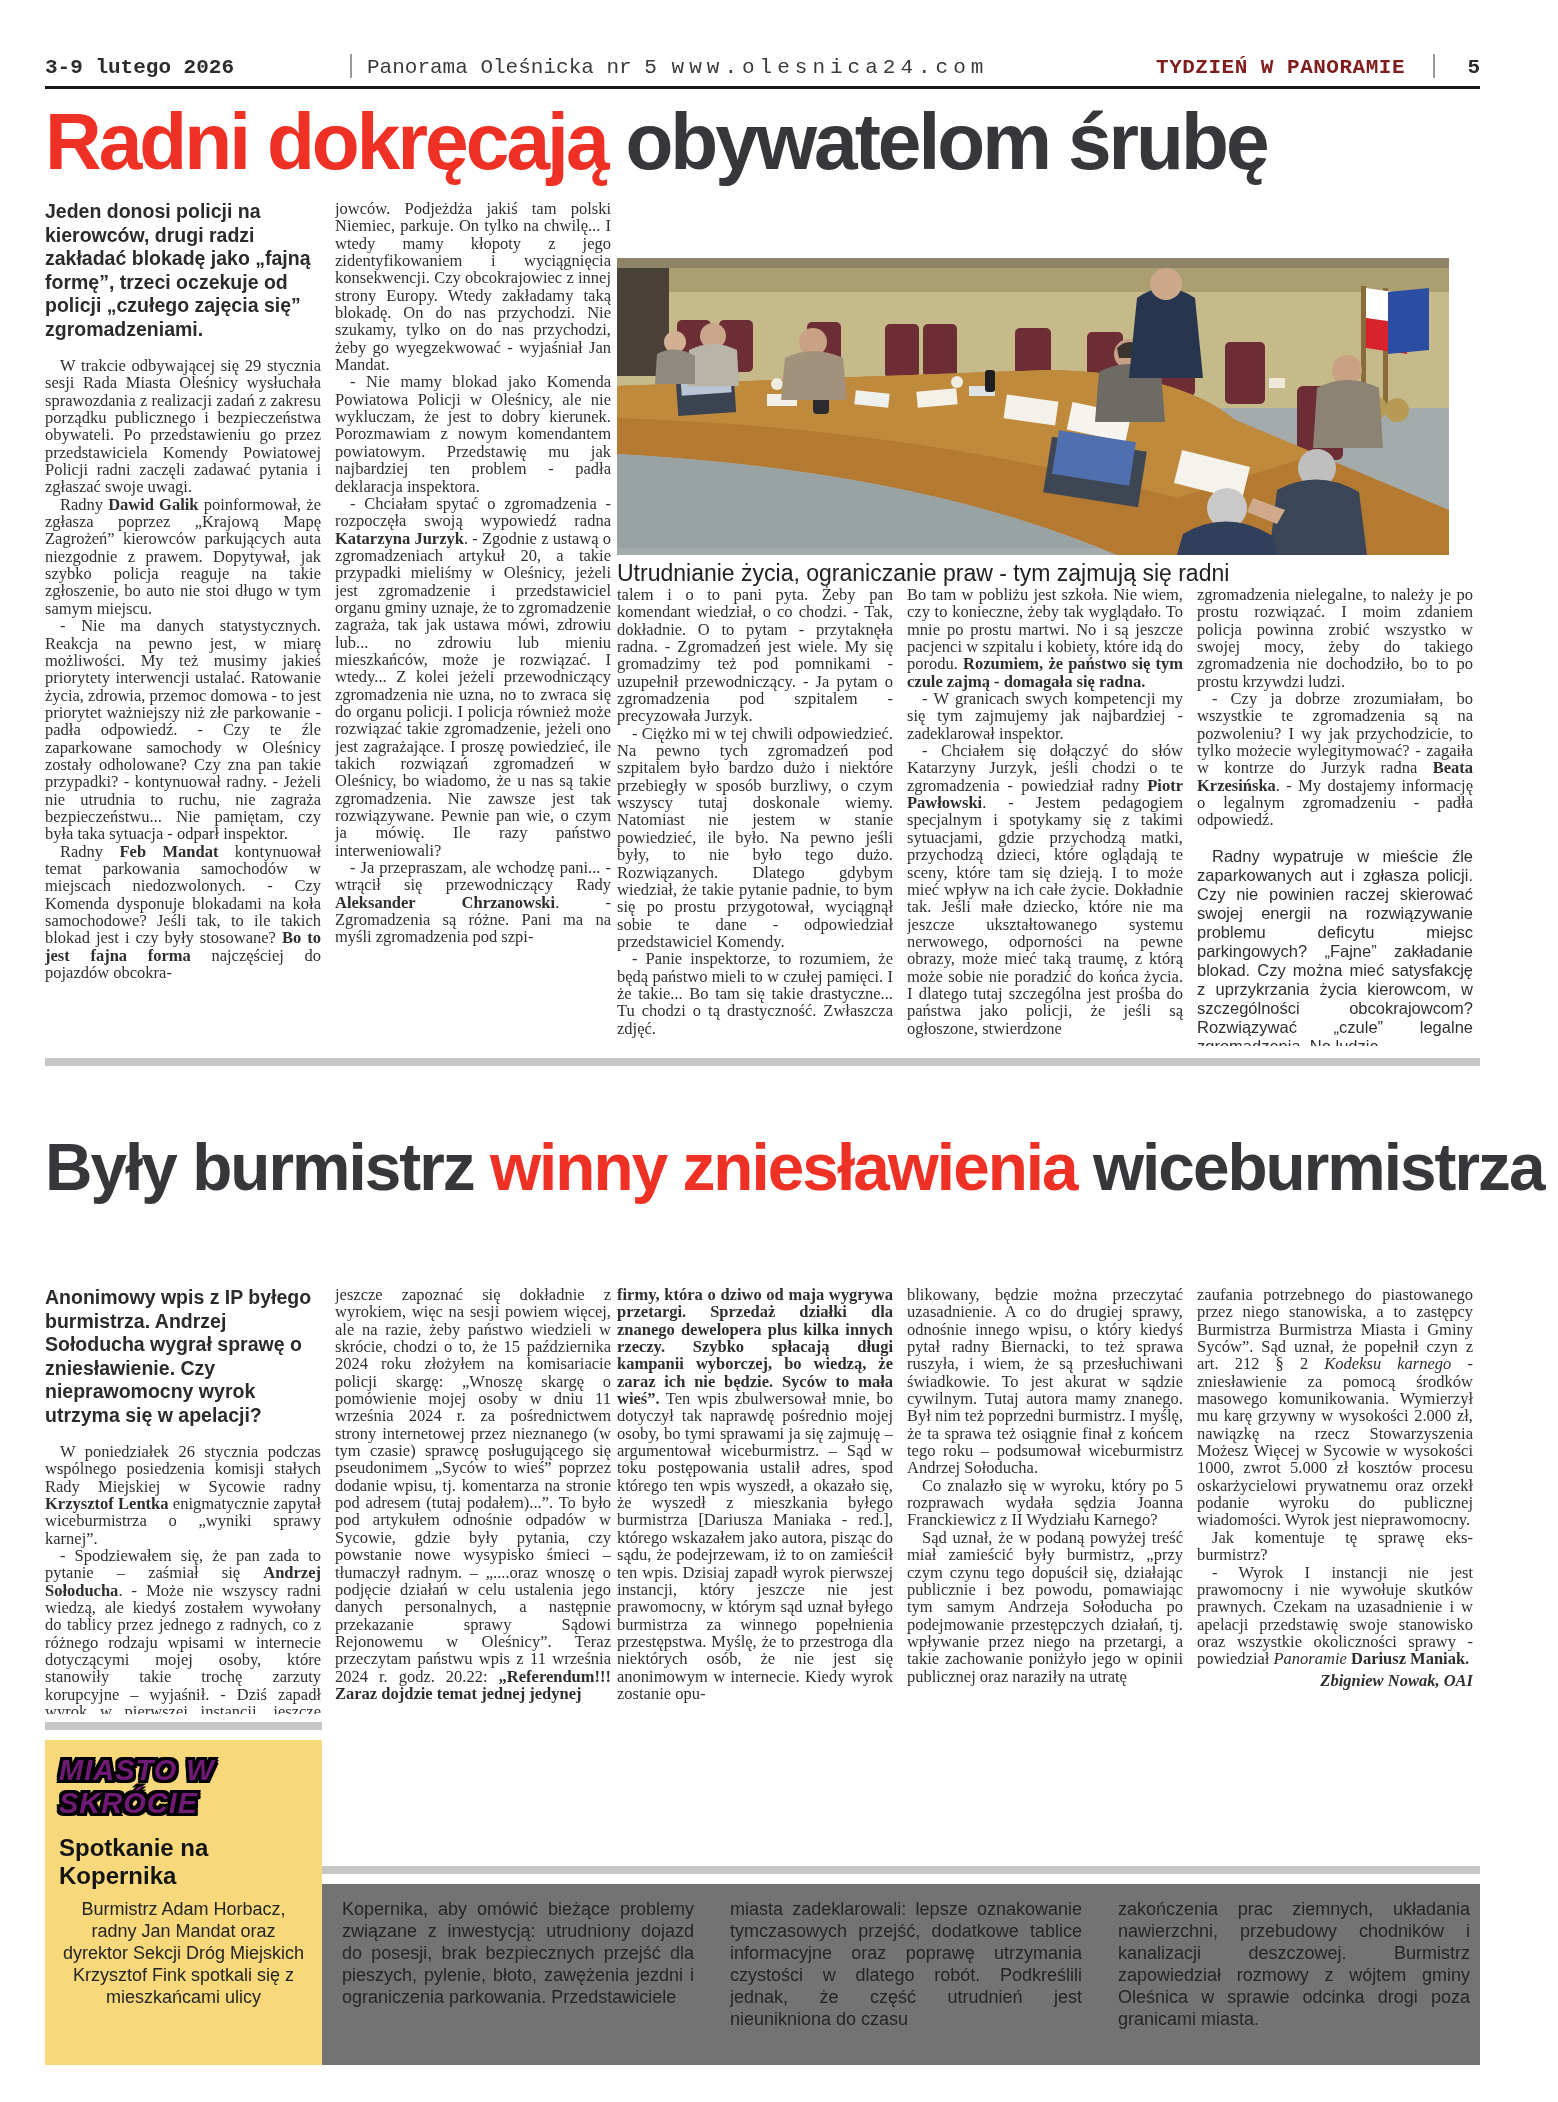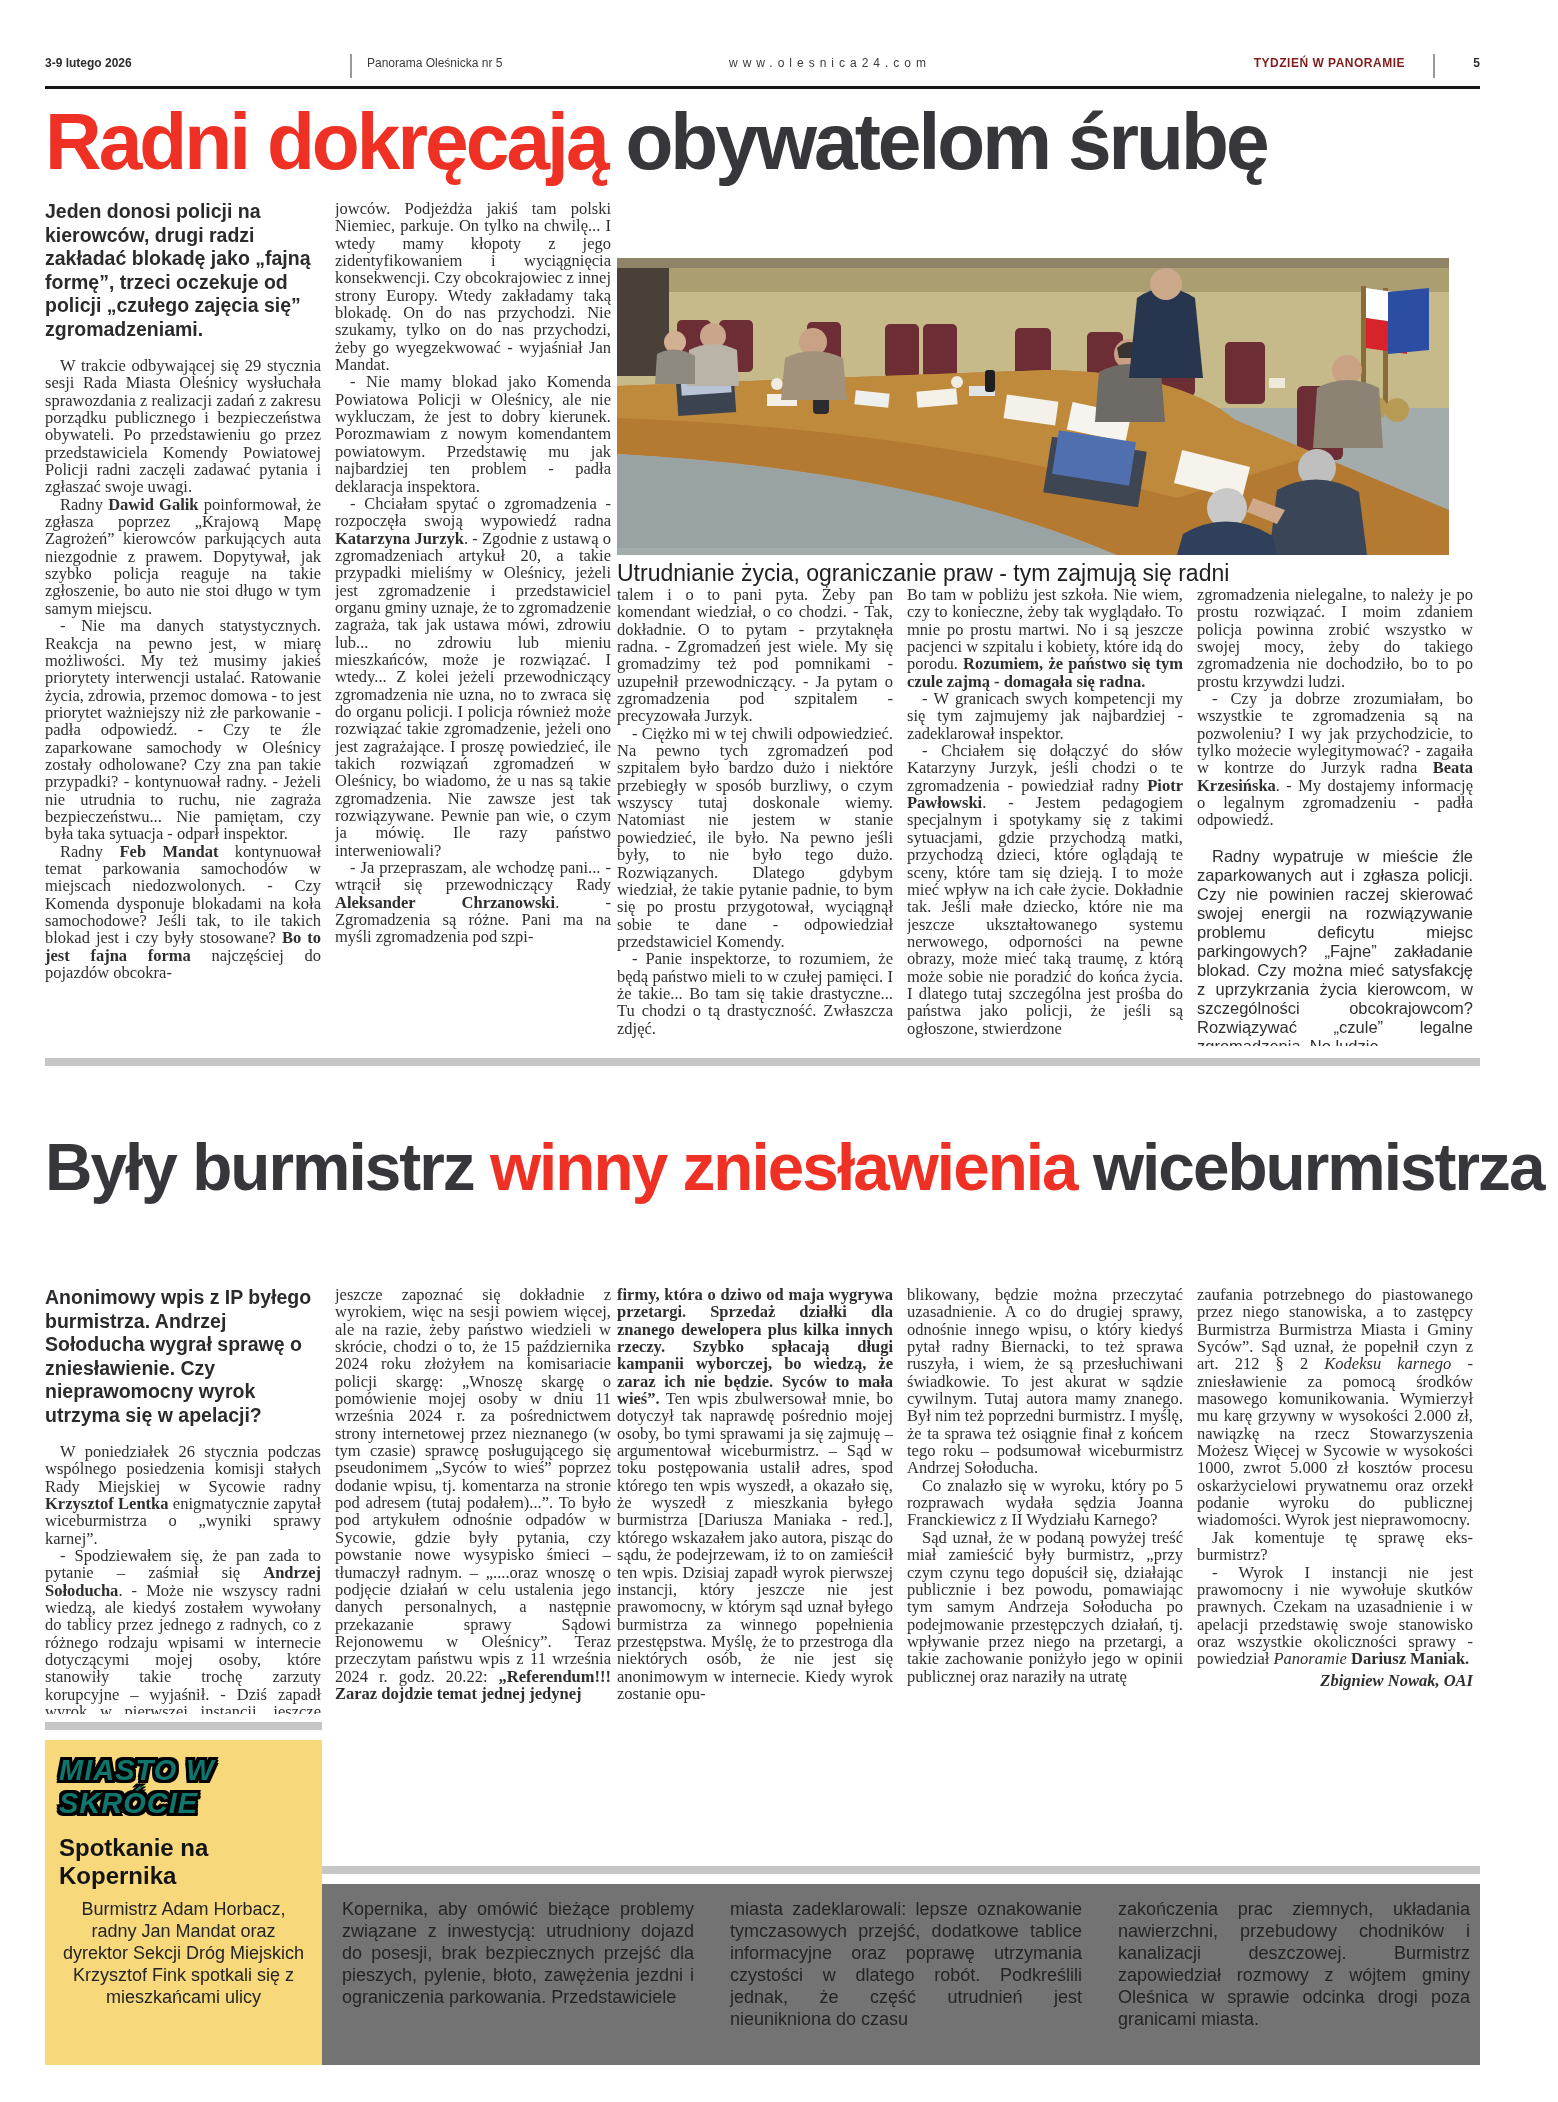--- a/index.html
+++ b/index.html
@@ -1,21 +1,21 @@
 <!DOCTYPE html>
 <html><head>
 <meta charset="utf-8">
 <style>
   html,body{margin:0;padding:0;background:#e8e8e8;}
   #page{position:relative;width:1558px;height:2102px;background:#ffffff;overflow:hidden;
         font-family:"Liberation Serif","DejaVu Serif",serif;}
   .abs{position:absolute;}
   
-  #hdr{left:45px;top:54px;width:1435px;height:28px;font-family:Liberation Sans, sans-serif;
-       font-size:12px;color:#2c2c2e;}
+  #hdr{left:45px;top:54px;width:1435px;height:28px;font-family:Liberation Mono, monospace;
+       font-size:21px;color:#2c2c2e;}
   #hdr .date{position:absolute;left:0;top:2px;font-weight:bold;}
   #hdr .vsep{position:absolute;top:0;width:2px;height:24px;background:#9a9a9a;}
   #hdr .issue{position:absolute;left:322px;top:2px;color:#3a3a3c;}
   #hdr .site{position:absolute;left:575px;top:2px;width:420px;text-align:center;letter-spacing:5px;color:#3a3a3c;}
   #hdr .section{position:absolute;right:75px;top:2px;font-weight:bold;color:#7f1d1d;letter-spacing:.5px;}
   #hdr .pno{position:absolute;right:0;top:2px;font-weight:bold;color:#2c2c2e;}
   #hdr-rule{left:45px;top:86px;width:1435px;height:3px;background:#161616;}
   
   .headline{font-family:"Liberation Sans","DejaVu Sans",sans-serif;font-weight:900;white-space:nowrap;
             transform-origin:left top;}
@@ -35,21 +35,21 @@
   .b{font-weight:bold;} .i{font-style:italic;}
   
   #photo{left:617px;top:258px;width:832px;height:297px;background:#8f8c7d;overflow:hidden;}
   #caption{left:617px;top:560px;width:832px;font-family:"Liberation Sans","DejaVu Sans",sans-serif;
            font-size:23px;color:#222224;}
   
   .greybar{background:#c6c6c6;height:8px;}
   
   #briefs-box{left:45px;top:1740px;width:277px;height:325px;background:#f7d97c;box-sizing:border-box;
               padding:14px 14px 0 14px;font-family:"Liberation Sans","DejaVu Sans",sans-serif;}
-  #briefs-box .boxtitle{font-weight:900;font-style:italic;font-size:29px;letter-spacing:1px;color:#0f766e;
+  #briefs-box .boxtitle{font-weight:900;font-style:italic;font-size:29px;letter-spacing:1px;color:#701a75;
       text-shadow:-3px -3px 0 #000,3px -3px 0 #000,-3px 3px 0 #000,3px 3px 0 #000,
                   0 -3px 0 #000,0 3px 0 #000,-3px 0 0 #000,3px 0 0 #000;}
   #briefs-box .itemtitle{font-weight:bold;font-size:24px;color:#141414;margin-top:14px;margin-bottom:8px;}
   #briefs-box .btext{font-size:18px;line-height:22px;color:#242424;text-align:center;}
   #briefs-strip{left:322px;top:1884px;width:1158px;height:181px;background:#737373;}
   .bcol{position:absolute;top:14px;width:352px;font-family:"Liberation Sans","DejaVu Sans",sans-serif;
         font-size:18px;line-height:22px;color:#242424;text-align:justify;}
 </style>
 </head>
 <body>

